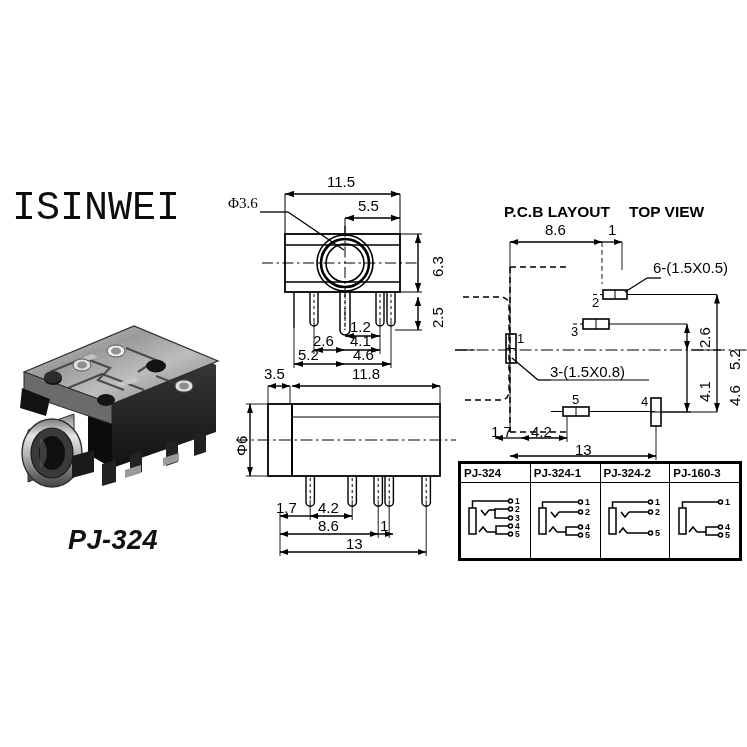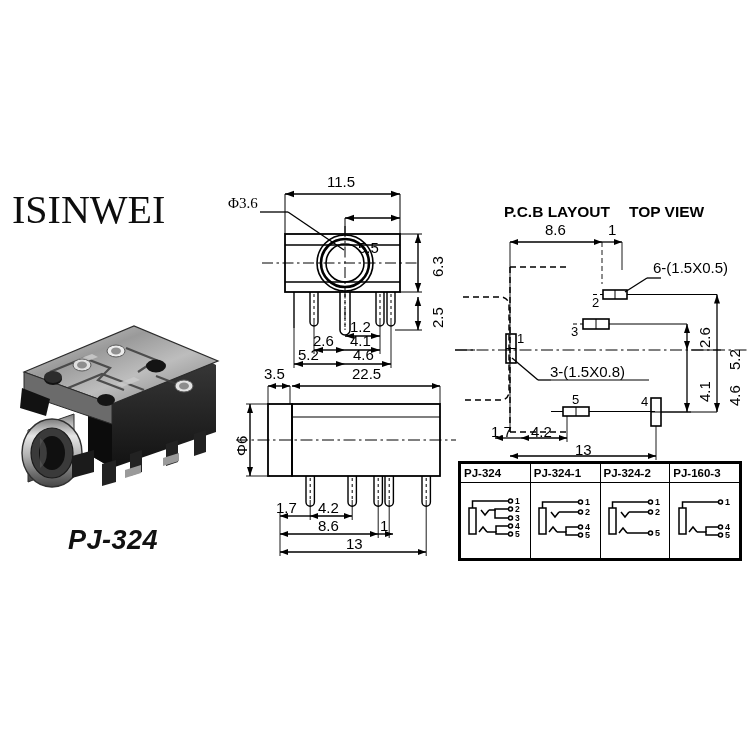--- a/index.html
+++ b/index.html
@@ -16,21 +16,21 @@
     overflow: hidden;
   }
   .abs { position: absolute; }
 
   
   #brand {
     left: 12px; top: 186px;
     font-size: 40px;
     letter-spacing: 0px;
     color: #0d0d0d;
-    font-family: Liberation Serif, serif;
+    font-family: Liberation Mono, monospace;
     font-weight: 400;
     white-space: nowrap;
   }
   #part-label {
     left: 68px; top: 525px;
     font-size: 27px;
     font-style: italic;
     font-weight: bold;
     color: #111;
     font-family: "Liberation Sans", sans-serif;
@@ -237,21 +237,21 @@
       <line x1="54" y1="186" x2="105" y2="186"></line>
       <path d="M54 186 l9 -3 l0 6 z" fill="#000" stroke="none"></path>
       <path d="M105 186 l-9 -3 l0 6 z" fill="#000" stroke="none"></path>
       <line x1="105" y1="186" x2="151" y2="186"></line>
       <path d="M151 186 l-9 -3 l0 6 z" fill="#000" stroke="none"></path>
       <line x1="54" y1="150" x2="54" y2="190" stroke-width="0.9"></line>
       <line x1="151" y1="142" x2="151" y2="190" stroke-width="0.9"></line>
     </svg>
 
     <div class="abs dim" style="left:87px; top:-4px;">11.5</div>
-    <div class="abs dim" style="left:118px; top:20px;margin-top:42px;">5.5</div>
+    <div class="abs dim" style="left:118px; top:20px;">5.5</div>
     <div class="abs dim" style="left:-12px; top:18px;font-family:Liberation Serif, serif;">Φ3.6</div>
     <div class="abs dim v" style="left:190px; top:99px;">6.3</div>
     <div class="abs dim v" style="left:190px; top:150px;">2.5</div>
     <div class="abs dim" style="left:110px; top:141px;">1.2</div>
     <div class="abs dim" style="left:73px; top:155px;">2.6</div>
     <div class="abs dim" style="left:110px; top:155px;">4.1</div>
     <div class="abs dim" style="left:58px; top:169px;">5.2</div>
     <div class="abs dim" style="left:113px; top:169px;">4.6</div>
   </div>
 
@@ -315,21 +315,21 @@
       <line x1="167.2" y1="128" x2="167.2" y2="166" stroke-width="0.9"></line>
 
       <line x1="58" y1="180" x2="204" y2="180"></line>
       <path d="M58 180 l8 -3 l0 6 z" fill="#000" stroke="none"></path>
       <path d="M204 180 l-8 -3 l0 6 z" fill="#000" stroke="none"></path>
       <line x1="58" y1="140" x2="58" y2="184" stroke-width="0.9"></line>
       <line x1="204.2" y1="128" x2="204.2" y2="184" stroke-width="0.9"></line>
     </svg>
 
     <div class="abs dim" style="left:42px; top:-6px;">3.5</div>
-    <div class="abs dim" style="left:130px; top:-6px;">22.5</div>
+    <div class="abs dim" style="left:130px; top:-6px;">11.8</div>
     <div class="abs dim v" style="left:12px; top:84px;">Φ6</div>
     <div class="abs dim" style="left:54px; top:128px;">1.7</div>
     <div class="abs dim" style="left:96px; top:128px;">4.2</div>
     <div class="abs dim" style="left:96px; top:146px;">8.6</div>
     <div class="abs dim" style="left:158px; top:146px;">1</div>
     <div class="abs dim" style="left:124px; top:164px;">13</div>
   </div>
 
   <div class="abs ttl" style="left:504px; top:203px;">P.C.B LAYOUT</div>
   <div class="abs ttl" style="left:629px; top:203px;">TOP VIEW</div>

